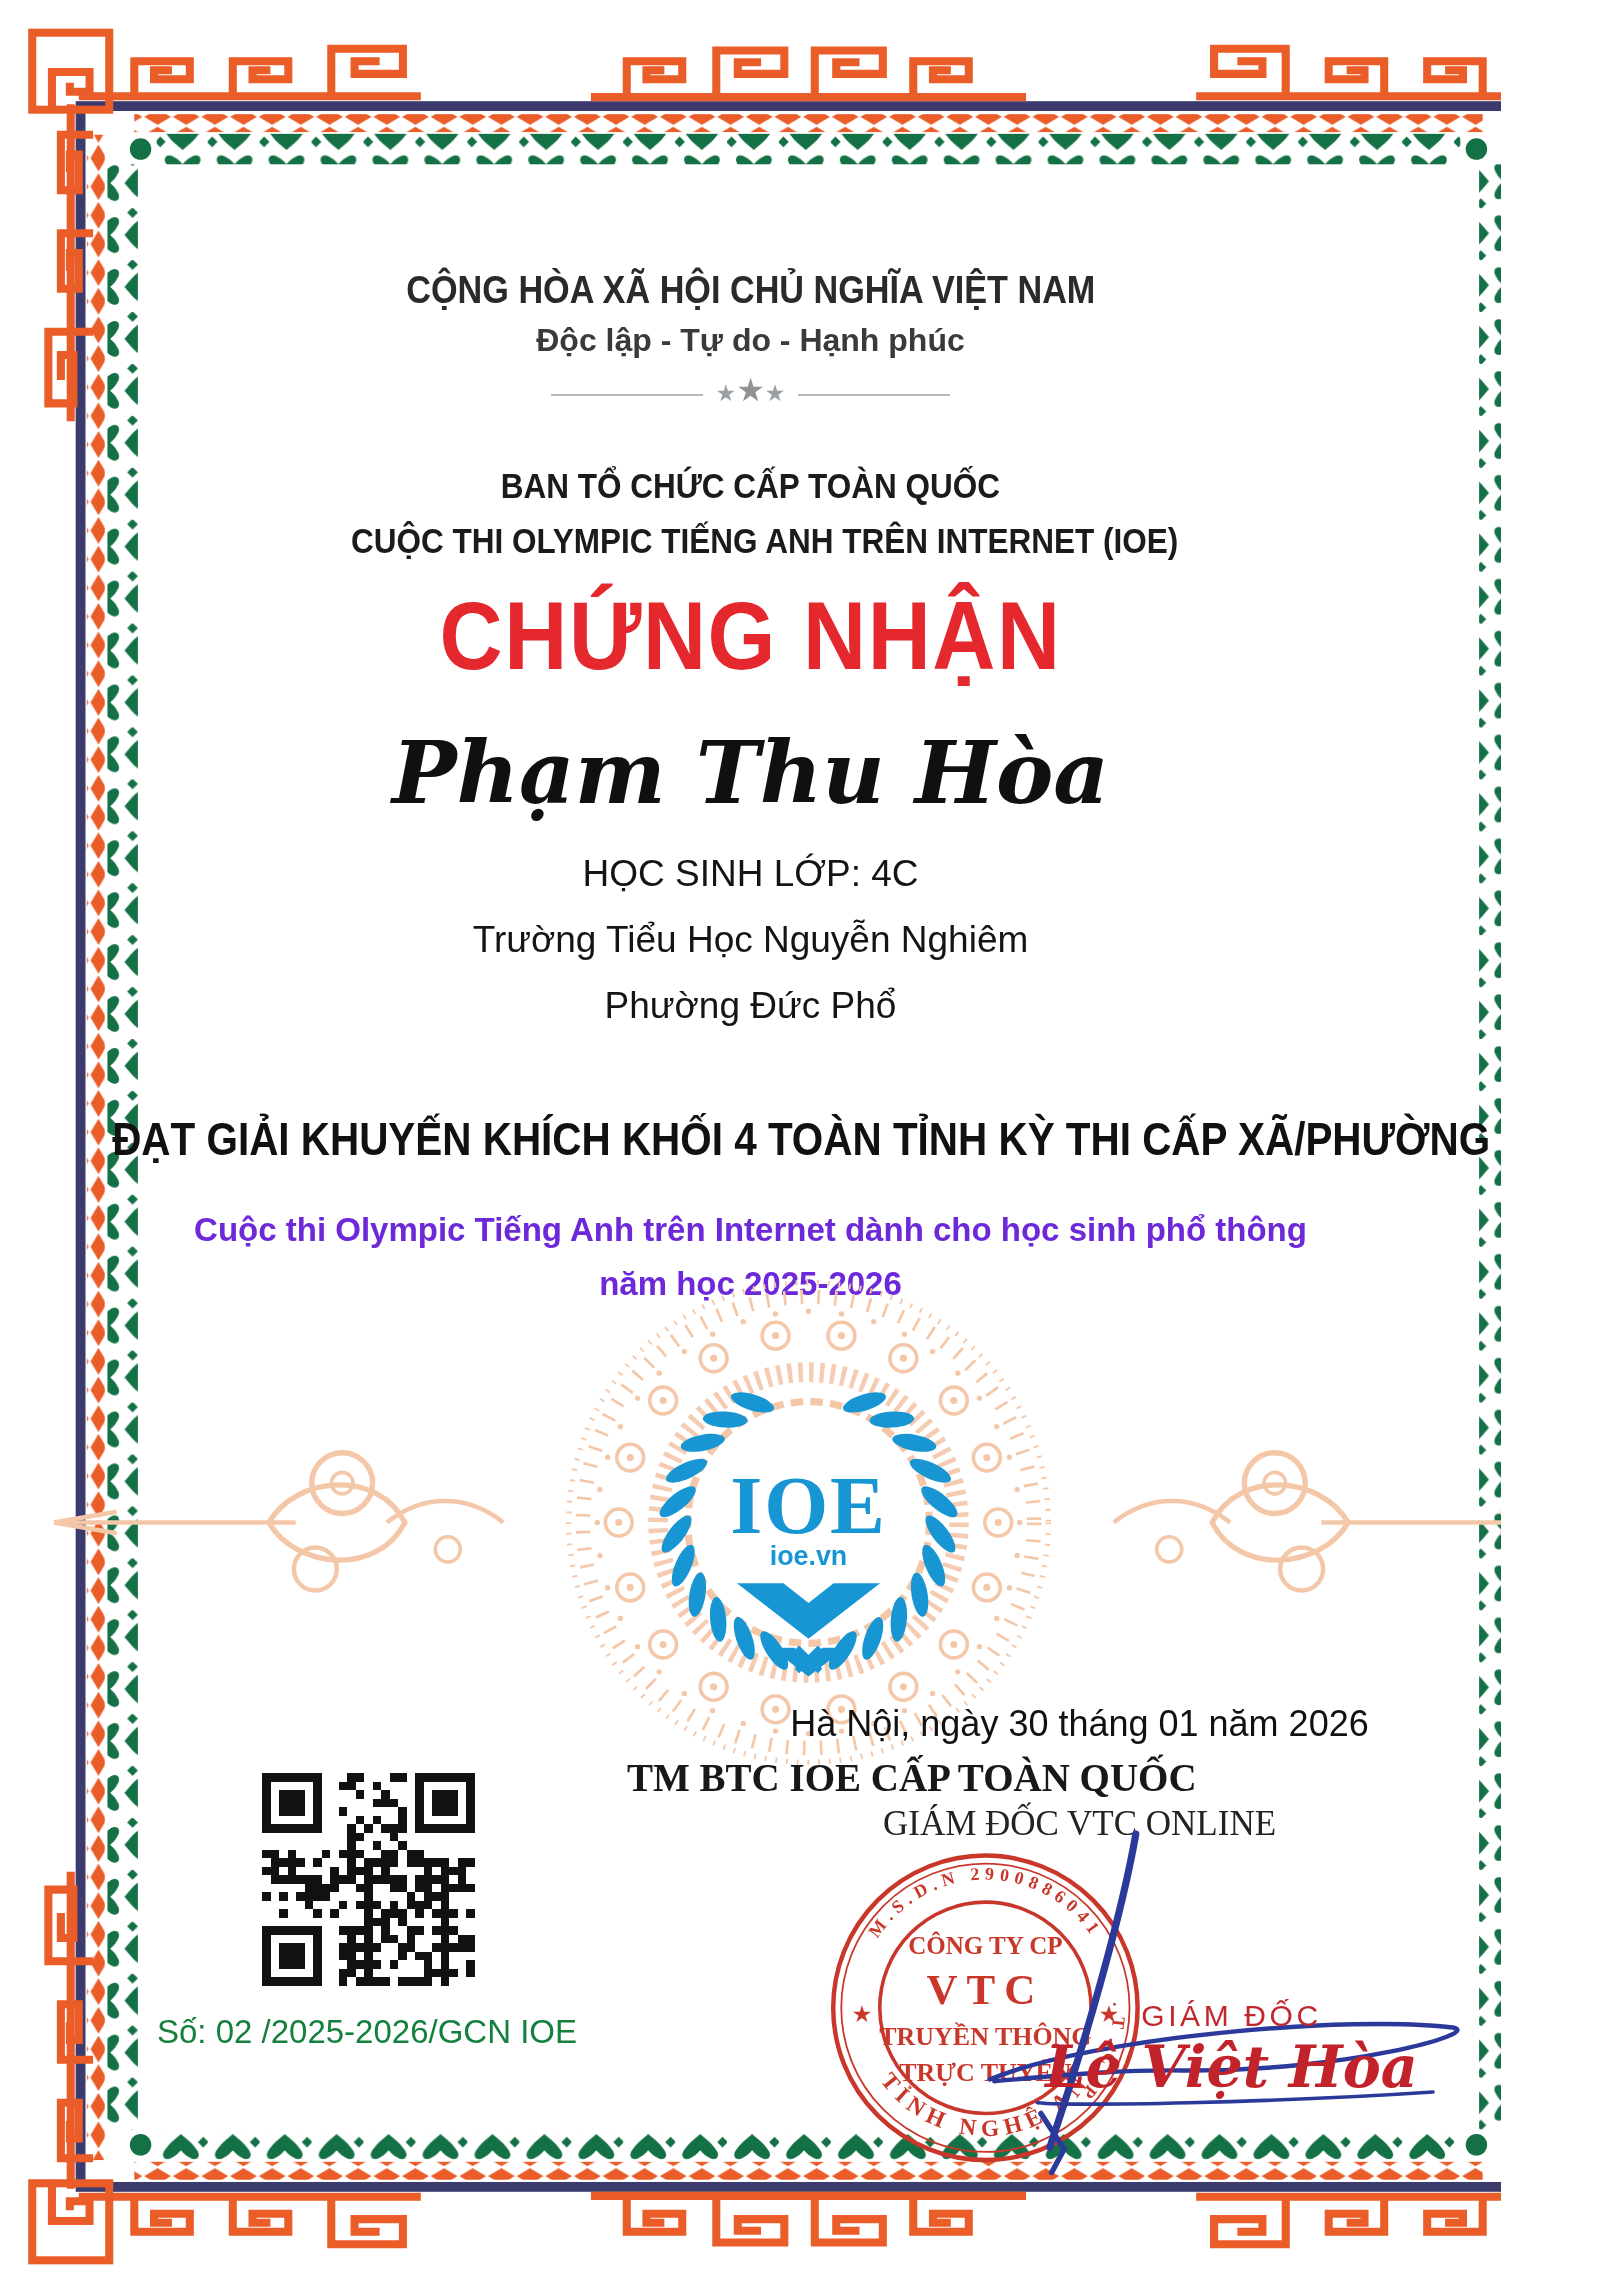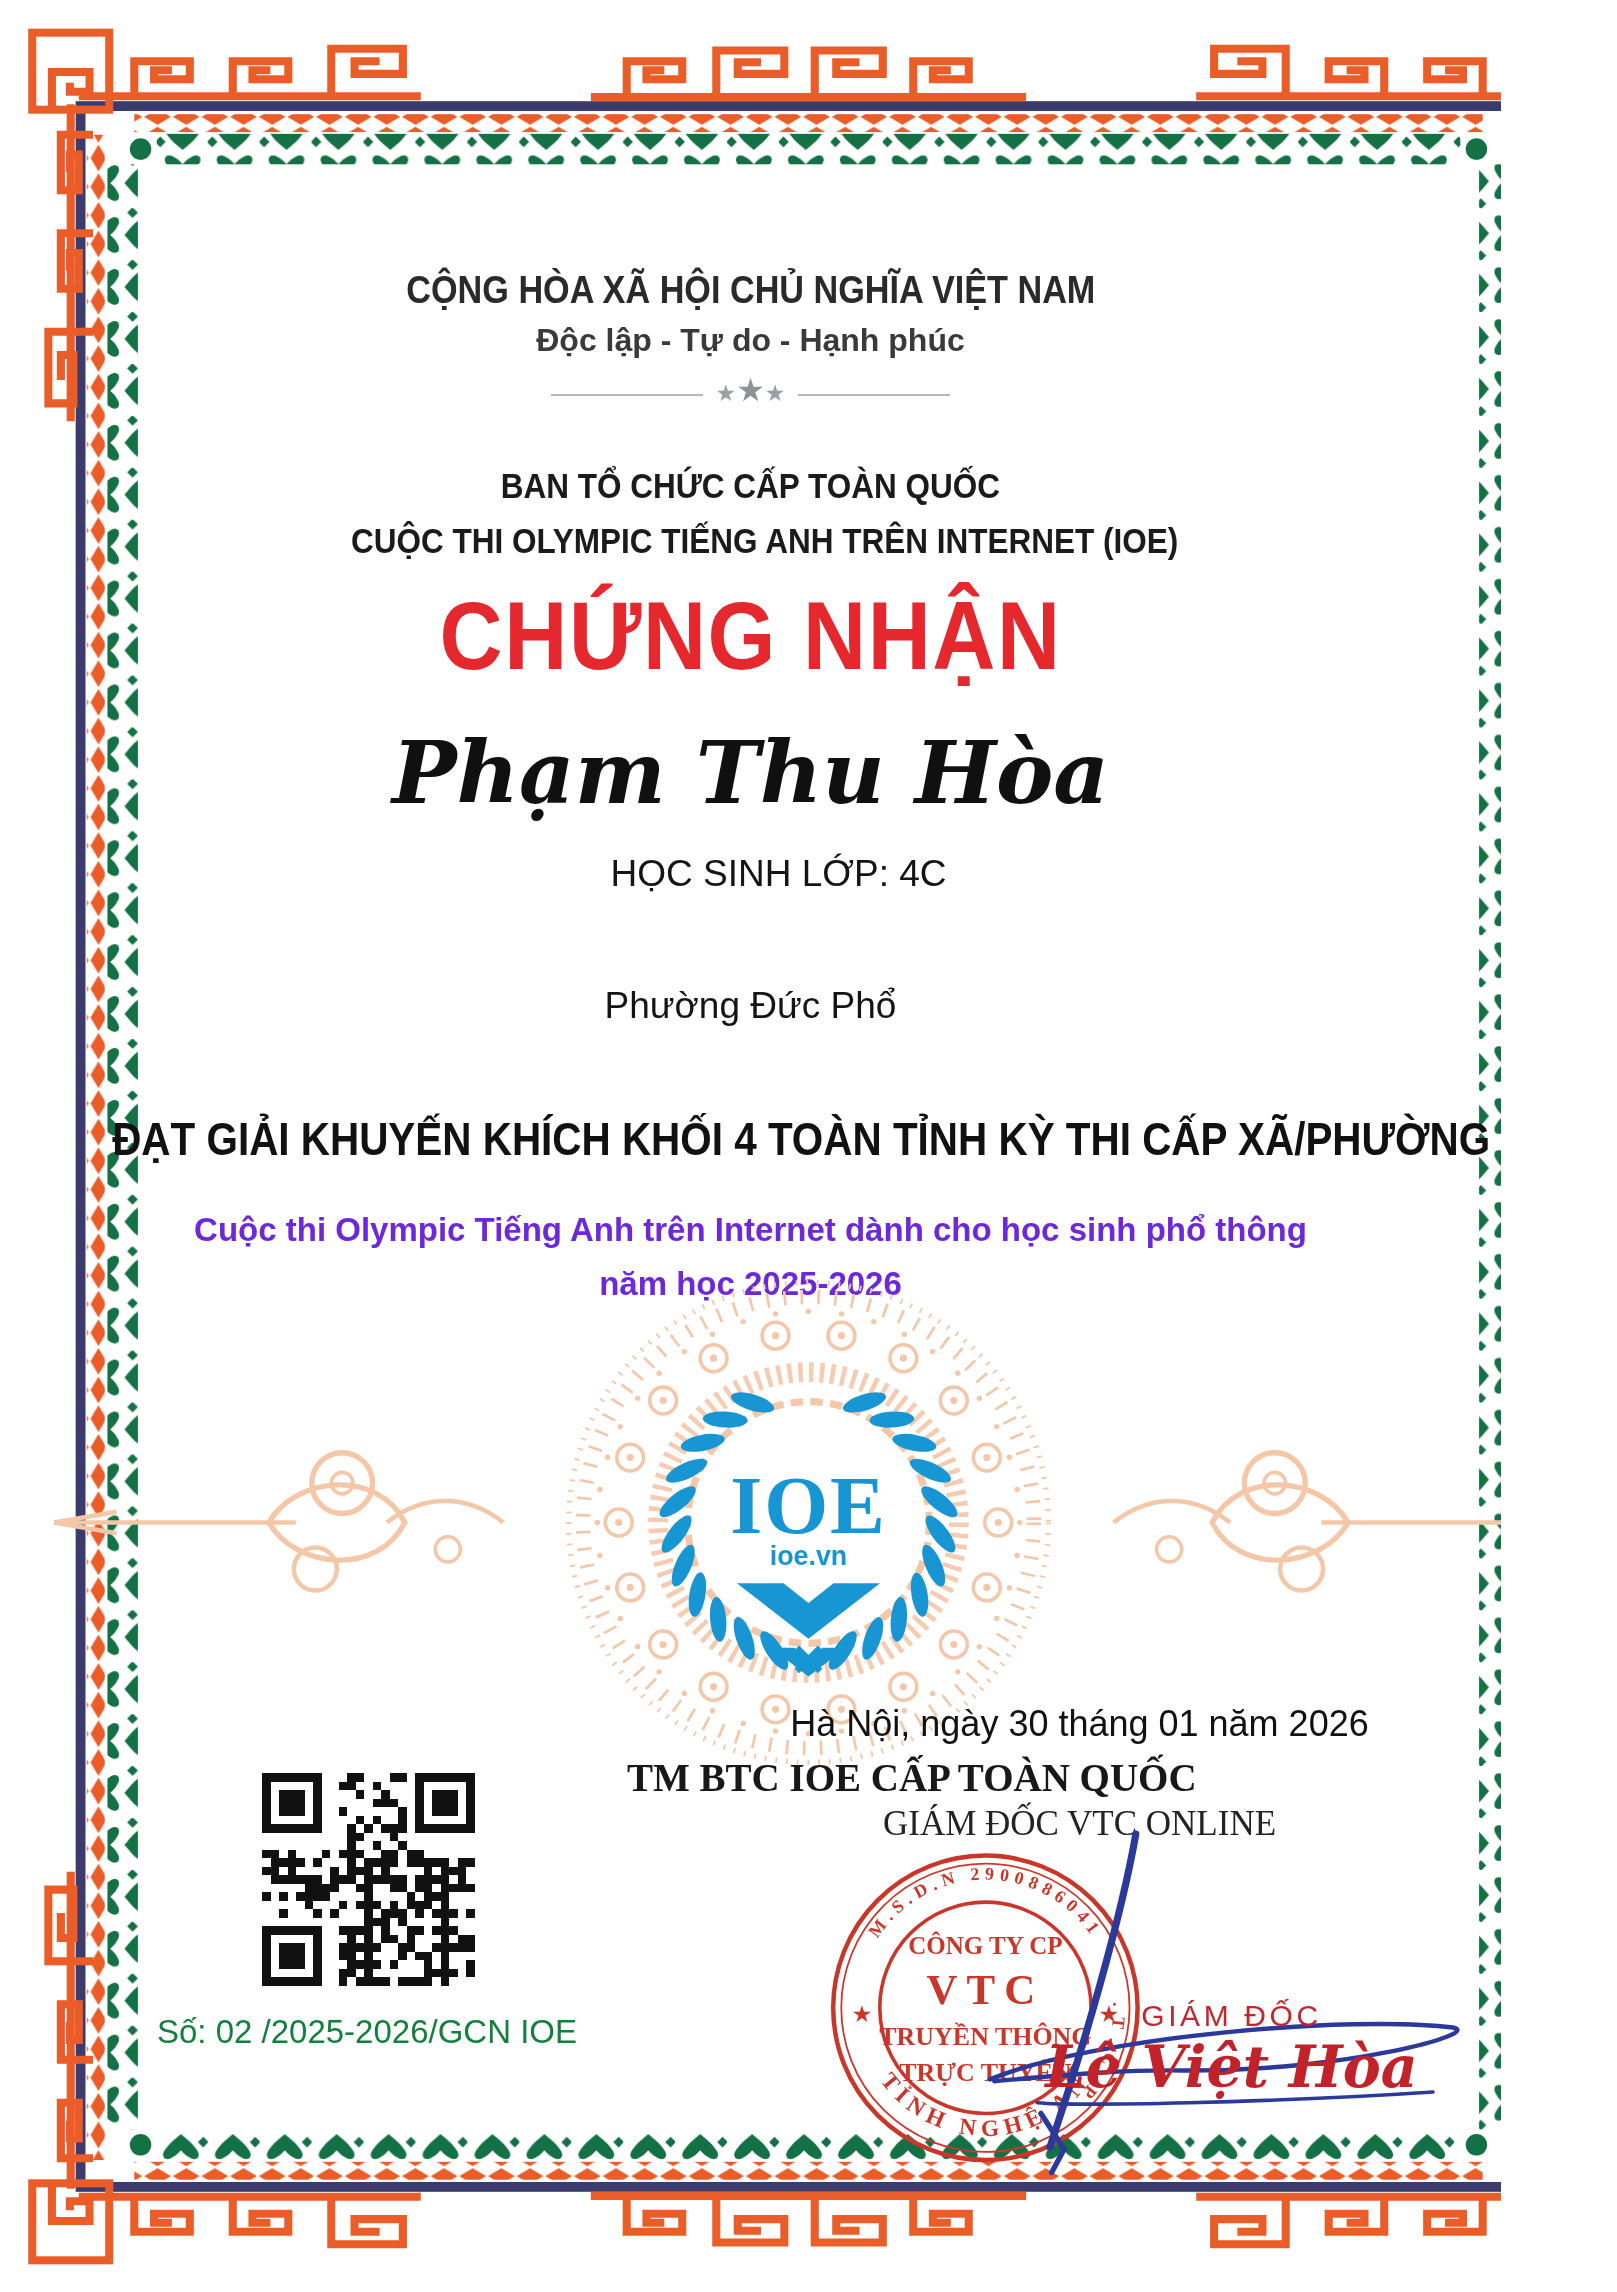--- a/index.html
+++ b/index.html
@@ -13,21 +13,21 @@
   .nat2{top:322px;font-size:32px;font-weight:600;color:#3a3a3a;}
   .stars{top:371px;color:#9aa0a4;font-size:23px;}
   .stars .bar{display:inline-block;width:152px;height:2.7px;background:#b5b8ba;vertical-align:middle;margin:0 12.5px;}
   .stars .big{font-size:32px;color:#8f9396;}
   .org{font-size:35px;font-weight:bold;color:#1b1b1b;}
   .org1{top:466px;} .org2{top:521px;padding-left:14px;}
   .title{top:580px;font-size:97px;font-weight:800;color:#e4282d;letter-spacing:1.8px;}
   .name{top:722px;font-size:86px;font-weight:bold;font-style:italic;
         font-family:"DejaVu Serif",serif;color:#101010;}
   .info{font-size:37px;font-weight:500;color:#141414;}
-  .class{top:853px;padding-left:28px;} .school{top:919px;} .ward{top:985px;} .province{top:1051px;}
+  .class{top:853px;} .school{top:919px;} .ward{top:985px;} .province{top:1051px;}
   .award{top:1111px;font-size:47px;font-weight:bold;color:#111;white-space:nowrap;}
   .contest{font-size:33px;font-weight:bold;color:#6d28d9;margin-top:20px;}
   .c1{top:1191px;} .c2{top:1245px;}
   .dateline{top:1703px;left:627px;width:905px;text-align:center;font-size:36px;color:#111;}
   .auth1{top:1755px;left:627px;width:905px;text-align:left;font-size:39px;font-weight:bold;
          font-family:"Liberation Serif",serif;color:#181818;}
   .auth2{top:1804px;left:627px;width:905px;text-align:center;font-size:35px;
          font-family:"Liberation Serif",serif;color:#232323;}
   .signer-title{top:1999px;left:985px;width:493px;text-align:center;font-size:30px;
         font-weight:400;letter-spacing:3.6px;color:#c2272e;}
@@ -129,20 +129,22 @@
   <div class="abs ctr org org2">
     <span class="cond">CUỘC THI OLYMPIC TIẾNG ANH TRÊN INTERNET (IOE)</span></div>
 
   <div class="abs ctr title">
     <span class="cond">CHỨNG NHẬN</span></div>
   <div class="abs ctr name">
     <span>Phạm Thu Hòa</span></div>
 
   <div class="abs ctr info class">
     <span>HỌC SINH LỚP: 4C</span></div>
+  <div class="abs ctr info school">
+    <span>Trường Tiểu Học Nguyễn Nghiêm</span></div>
   <div class="abs ctr info ward">
     <span>Phường Đức Phổ</span></div>
 
   <div class="abs ctr award">
     <span class="cond85">ĐẠT GIẢI KHUYẾN KHÍCH KHỐI 4 TOÀN TỈNH KỲ THI CẤP XÃ/PHƯỜNG</span></div>
   <div class="abs ctr contest c1">
     <span>Cuộc thi Olympic Tiếng Anh trên Internet dành cho học sinh phổ thông</span></div>
   <div class="abs ctr contest c2">
     <span>năm học 2025-2026</span></div>
 

